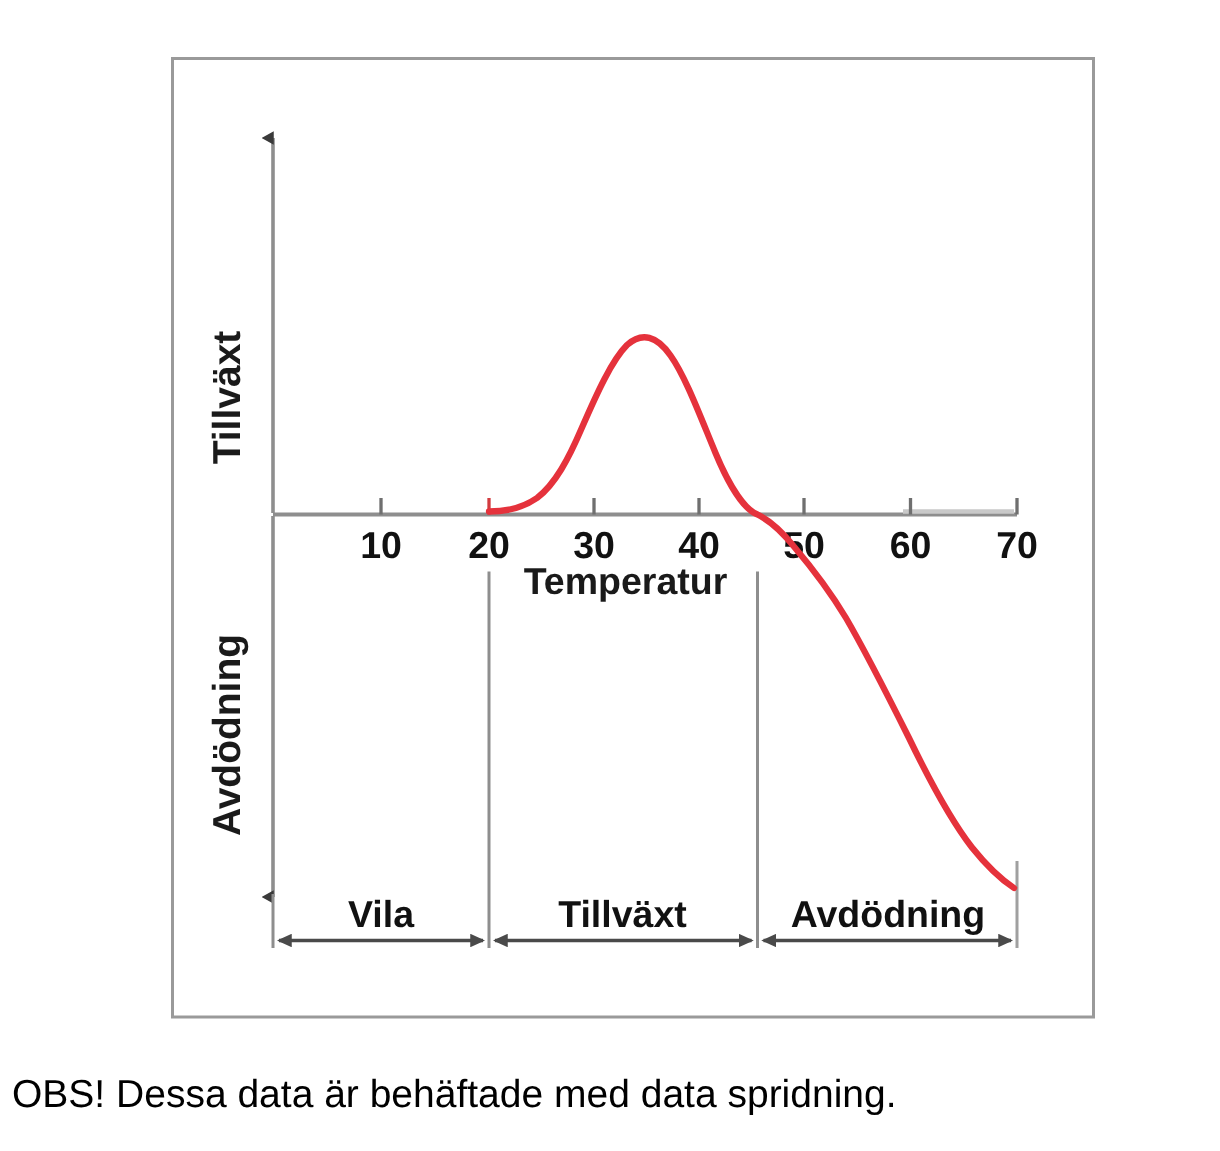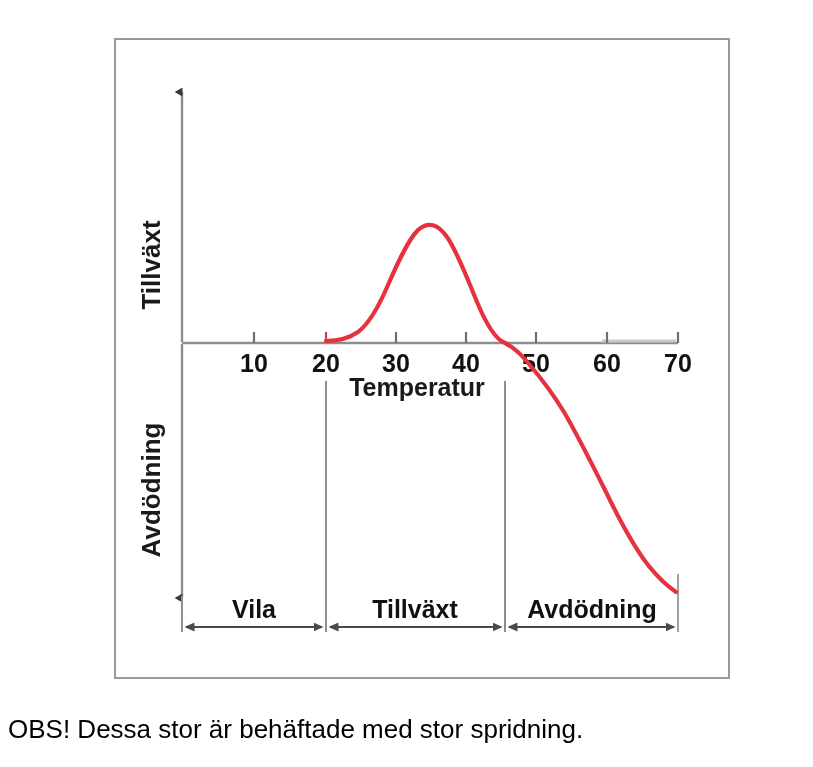--- a/index.html
+++ b/index.html
@@ -138,13 +138,13 @@
 
     <g>
       <line x1="70" y1="587" x2="206" y2="587" stroke="#4a4a4a" stroke-width="2.2" marker-start="url(#arrL)" marker-end="url(#arrR)"></line>
       <line x1="214" y1="587" x2="385" y2="587" stroke="#4a4a4a" stroke-width="2.2" marker-start="url(#arrL)" marker-end="url(#arrR)"></line>
       <line x1="393" y1="587" x2="558" y2="587" stroke="#4a4a4a" stroke-width="2.2" marker-start="url(#arrL)" marker-end="url(#arrR)"></line>
     </g>
 
   </svg>
 </div>
 
-<div id="caption">OBS! Dessa stor är behäftade med stor spridning.</div>
+<div id="caption">OBS! Dessa data är behäftade med data spridning.</div>
 
 </body></html>

